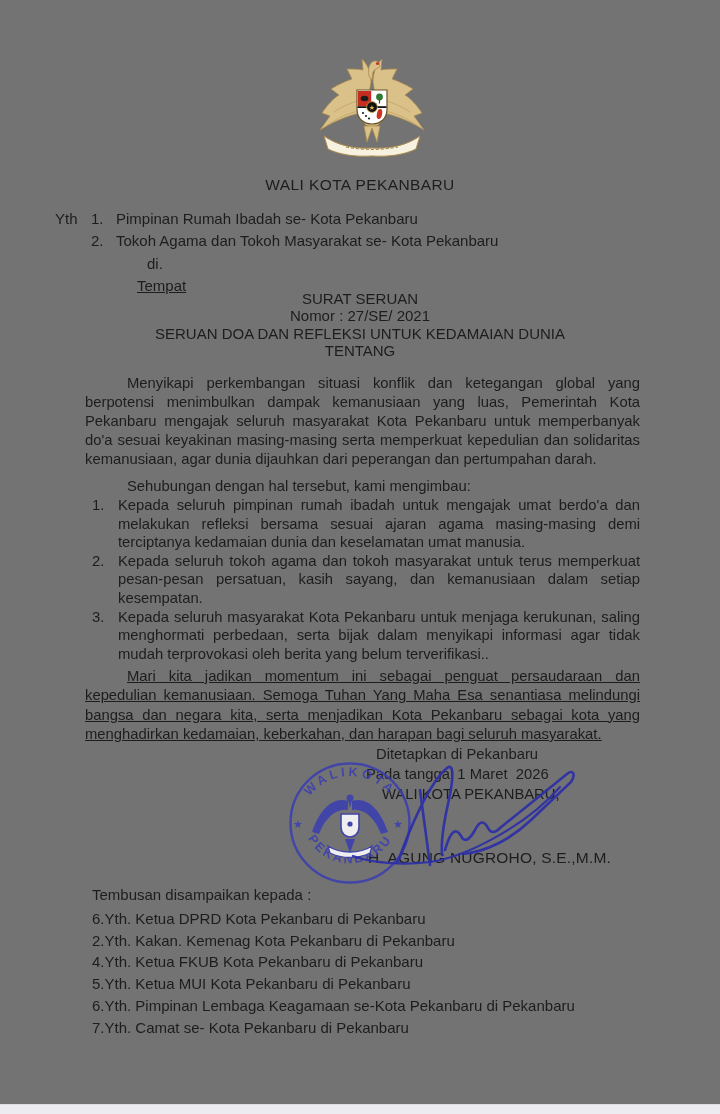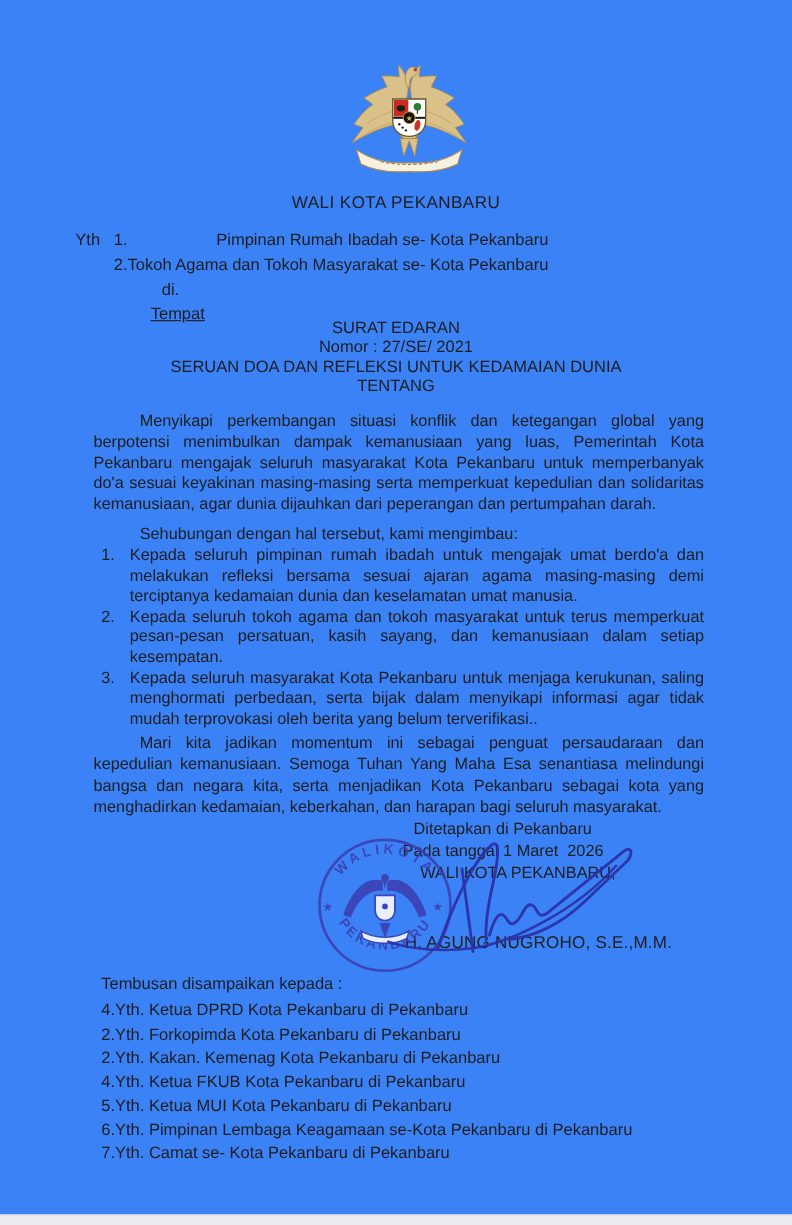--- a/index.html
+++ b/index.html
@@ -1,47 +1,47 @@
 <!DOCTYPE html>
 <html><head>
 <meta charset="utf-8">
 <style>
   html,body{margin:0;padding:0;}
   body{
     width:720px;height:1114px;background:#ffffff;
     font-family:"Liberation Sans", sans-serif;color:#1d1d1f;
     position:relative;overflow:hidden;
   }
-  .page{position:absolute;inset:0;background:#3b82f6;}
+  .page{position:absolute;inset:0;background:#737373;}
   .abs{position:absolute;}
   .u{text-decoration:underline;margin-top:41px;}
   .pre{white-space:pre-wrap;}
 
   
   #emblem{left:316px;top:54px;width:112px;height:104px;}
   #lh-title{left:0;right:0;top:176px;text-align:center;font-size:15.5px;letter-spacing:.4px;}
 
   
   #addressee{left:55px;top:208px;font-size:15px;line-height:22.4px;}
-  .addr-grid{display:grid;grid-template-columns:36px 25px auto;text-align:right;}
+  .addr-grid{display:grid;grid-template-columns:36px 25px auto;}
   .addr-di{margin-left:92px;}
   .addr-place{margin-left:82px;}
 
   
   #subject{left:0;right:0;top:290px;text-align:center;font-size:15px;line-height:17.3px;}
 
   
   .para{left:85px;width:555px;font-size:14.8px;line-height:19px;text-align:justify;margin:0;}
   #p1{top:374px;text-indent:42px;}
   #p2{top:477px;text-indent:42px;text-align:left;}
   #hlist{left:85px;width:555px;top:496px;font-size:14.8px;line-height:18.6px;}
   .li-row{display:flex;}
   .li-num{width:26px;padding-left:7px;flex:none;}
   .li-text{flex:1;text-align:justify;}
-  #closing{top:667px;text-indent:42px;line-height:19.3px;}
+  #closing{top:667px;text-indent:42px;line-height:19.3px;text-decoration:underline;}
 
   
   #signblock{left:366px;top:744px;font-size:14.8px;line-height:20px;}
   .sig-l1{padding-left:10px;}
   .sig-l3{padding-left:16px;}
   #signame{left:368px;top:849px;font-size:15.5px;letter-spacing:.2px;}
   #stamp{left:287px;top:760px;width:126px;height:126px;opacity:.88;}
   #signature-ink{left:335px;top:752px;width:250px;height:125px;opacity:.92;}
 
   
@@ -97,21 +97,21 @@
       <span>Pimpinan Rumah Ibadah se- Kota Pekanbaru</span>
       <span></span>
       <span>2.</span>
       <span>Tokoh Agama dan Tokoh Masyarakat se- Kota Pekanbaru</span>
     </div>
     <div class="addr-di">di.</div>
     <div class="addr-place"><span class="u">Tempat</span></div>
   </div>
 
   <div id="subject" class="abs">
-    <div>SURAT EDARAN</div>
+    <div>SURAT SERUAN</div>
     <div>Nomor : 27/SE/ 2021</div>
     <div>SERUAN DOA DAN REFLEKSI UNTUK KEDAMAIAN DUNIA</div>
     <div>TENTANG</div>
   </div>
 
   <p id="p2" class="para abs">Sehubungan dengan hal tersebut, kami mengimbau:</p>
   <p id="p1" class="para abs">Menyikapi perkembangan situasi konflik dan ketegangan global yang berpotensi menimbulkan dampak kemanusiaan yang luas, Pemerintah Kota Pekanbaru mengajak seluruh masyarakat Kota Pekanbaru untuk memperbanyak do'a sesuai keyakinan masing-masing serta memperkuat kepedulian dan solidaritas kemanusiaan, agar dunia dijauhkan dari peperangan dan pertumpahan darah.</p>
 
   <div id="hlist" class="abs">
     <div class="li-row">
@@ -168,22 +168,21 @@
     <g fill="none" stroke="#2c2fa6" stroke-width="2.6" stroke-linecap="round">
       <path d="M 63 110 C 75 75, 95 30, 112 16 C 120 10, 118 30, 113 52 C 108 74, 106 90, 107 103"></path>
       <path d="M 85 38 L 95 113"></path>
       <path d="M 110 98 Q 118 70 126 84 Q 131 94 140 78 Q 147 64 153 76 Q 157 84 165 76 L 232 22 C 238 17 241 22 236 30 L 196 68 C 175 88 150 100 128 102"></path>
       <path d="M 225 35 C 190 75, 130 105, 95 110 C 70 113, 40 112, 18 104" stroke-width="2.2"></path>
     </g>
   </svg>
 
   <div id="tembusan-heading" class="abs">Tembusan disampaikan kepada :</div>
   <div id="tembusan-list" class="abs">
-    <div>4.Yth. Ketua DPRD Kota Pekanbaru di Pekanbaru</div>
-    <div>2.Yth. Forkopimda Kota Pekanbaru di Pekanbaru</div>
+    <div>6.Yth. Ketua DPRD Kota Pekanbaru di Pekanbaru</div>
     <div>2.Yth. Kakan. Kemenag Kota Pekanbaru di Pekanbaru</div>
     <div>4.Yth. Ketua FKUB Kota Pekanbaru di Pekanbaru</div>
     <div>5.Yth. Ketua MUI Kota Pekanbaru di Pekanbaru</div>
     <div>6.Yth. Pimpinan Lembaga Keagamaan se-Kota Pekanbaru di Pekanbaru</div>
     <div>7.Yth. Camat se- Kota Pekanbaru di Pekanbaru</div>
   </div>
 
   <div id="scan-edge" class="abs"></div>
 </div>
 

